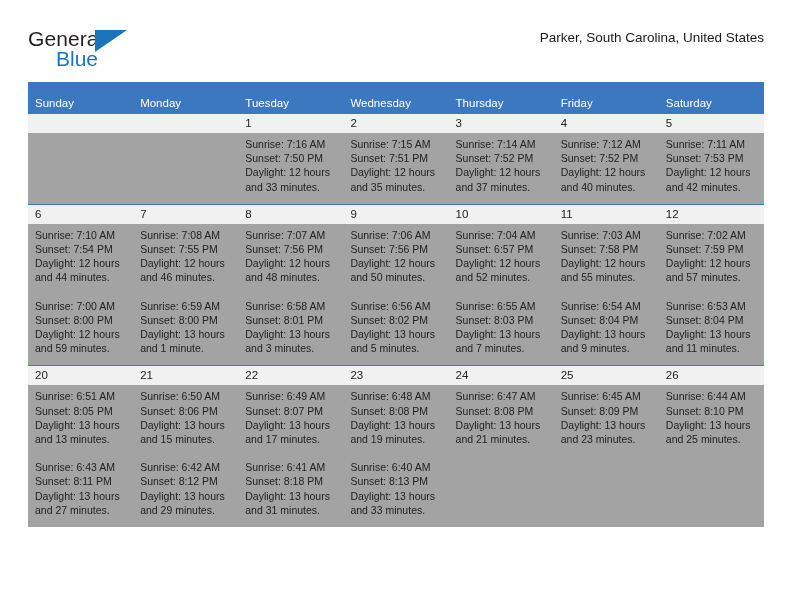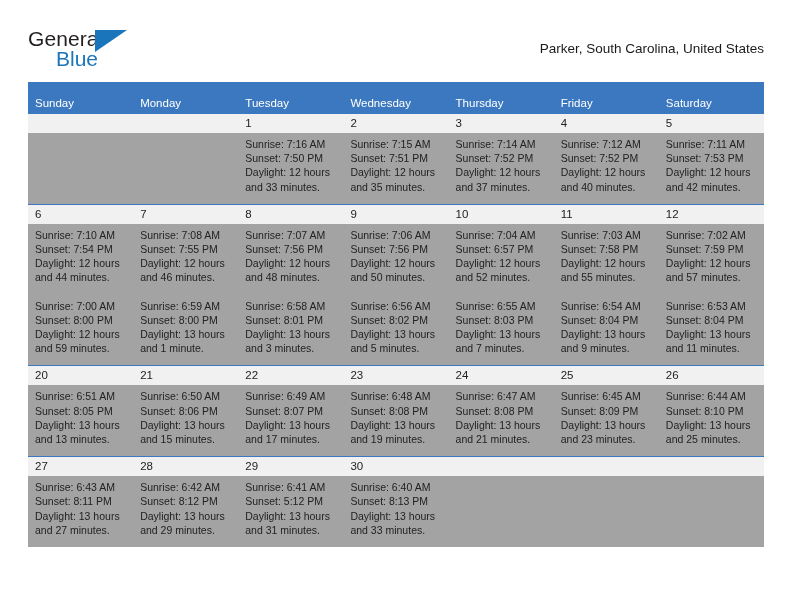--- a/index.html
+++ b/index.html
@@ -73,21 +73,21 @@
   }
   .cal-title {
     font-size: 26px;
     line-height: 1.08;
     color: #1a1a1a;
     white-space: nowrap;
   }
   .cal-subtitle {
     font-size: 13.5px;
     line-height: 1.2;
-    margin-top: 15px;
+    margin-top: 4px;
     color: #1a1a1a;
     white-space: nowrap;
   }
 
   
   .calendar {
     margin-top: 10px;
     width: 736px;
     border-collapse: collapse;
     table-layout: fixed;
@@ -289,38 +289,29 @@
 Sunset: 8:08 PM
 Daylight: 13 hours and 21 minutes.</td>
         <td>Sunrise: 6:45 AM
 Sunset: 8:09 PM
 Daylight: 13 hours and 23 minutes.</td>
         <td>Sunrise: 6:44 AM
 Sunset: 8:10 PM
 Daylight: 13 hours and 25 minutes.</td>
       </tr>
 
-      <tr class="daynum-row with-rule">
-        <td>27</td>
-        <td>28</td>
-        <td>29</td>
-        <td>30</td>
-        <td></td>
-        <td></td>
-        <td></td>
-      </tr>
       <tr class="detail-row">
         <td>Sunrise: 6:43 AM
 Sunset: 8:11 PM
 Daylight: 13 hours and 27 minutes.</td>
         <td>Sunrise: 6:42 AM
 Sunset: 8:12 PM
 Daylight: 13 hours and 29 minutes.</td>
         <td>Sunrise: 6:41 AM
-Sunset: 5:12 PM
+Sunset: 8:18 PM
 Daylight: 13 hours and 31 minutes.</td>
         <td>Sunrise: 6:40 AM
 Sunset: 8:13 PM
 Daylight: 13 hours and 33 minutes.</td>
         <td></td>
         <td></td>
         <td></td>
       </tr>
 
     </tbody>

